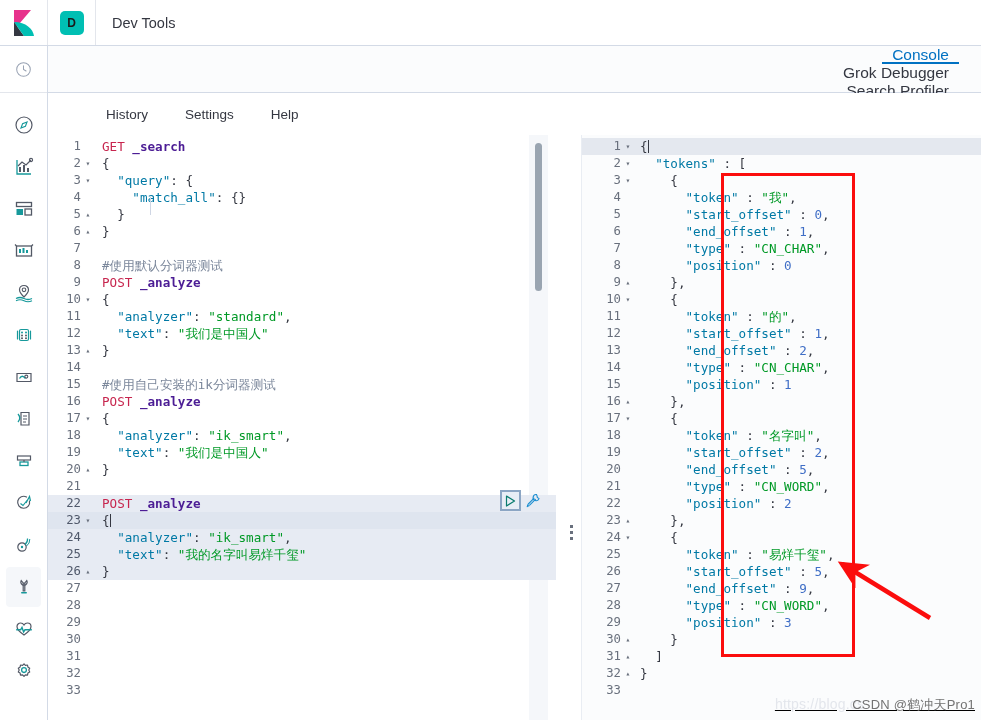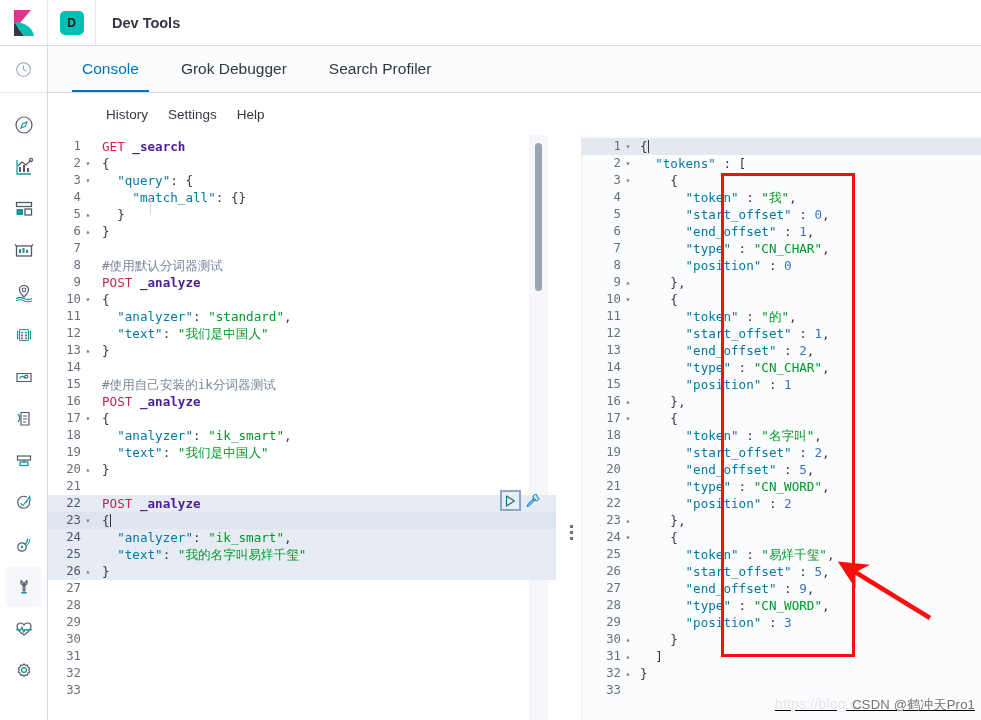--- a/index.html
+++ b/index.html
@@ -30,21 +30,21 @@
     border-right: 1px solid #e3e6ec;
   }
   .app-badge {
     width: 24px; height: 24px; border-radius: 5px; background: #00bfb3;
     color: #1a1a1a; font-size: 12px; font-weight: 600;
     display: flex; align-items: center; justify-content: center;
     letter-spacing: 0;
   }
   .header-title {
     display: flex; align-items: center; padding-left: 16px;
-    font-size: 14.5px; color: #343741; font-weight: bold;
+    font-size: 14.5px; color: #343741;
   }
 
   
   .rail {
     position: absolute; top: 46px; left: 0; width: 48px; height: 674px;
     background: #ffffff;
     border-right: 1px solid #d3dae6;
   }
   .rail-top {
     height: 47px; display: flex; align-items: center; justify-content: center;
@@ -56,38 +56,38 @@
     margin: 2px 6px; border-radius: 4px;
   }
   .rail-item.active { background: #f5f7fa; }
   .rail-item svg { display: block; }
 
   
   .tabstrip {
     position: absolute; top: 46px; left: 48px; width: 933px; height: 47px;
     background: #fbfcfd;
     border-bottom: 1px solid #d3dae6;
-    display: flex; align-items: flex-end; padding-left: 24px;
+    display: flex; align-items: flex-end; padding-left: 24px; flex-direction: column;
   }
   .tab {
     position: relative; height: 46px; display: flex; align-items: center;
     padding: 0 10px; margin-right: 22px;
     font-size: 15.5px; color: #343741; white-space: nowrap;
   }
   .tab.selected { color: #0071c2; }
   .tab.selected::after {
     content: ""; position: absolute; left: 0; right: 0; bottom: 0;
     height: 2px; background: #0071c2;
   }
 
   
   .submenu {
     position: absolute; top: 93px; left: 48px; width: 933px; height: 42px;
     background: #ffffff;
-    display: flex; align-items: center; padding-left: 58px;
+    display: flex; align-items: center; padding-left: 58px; gap: 17px;
   }
   .submenu-item {
     font-size: 13.5px; color: #343741; margin-right: 20px; white-space: nowrap;
   }
 
   
   .panes {
     position: absolute; top: 135px; left: 48px; width: 933px; height: 585px;
     background: #ffffff;
   }

